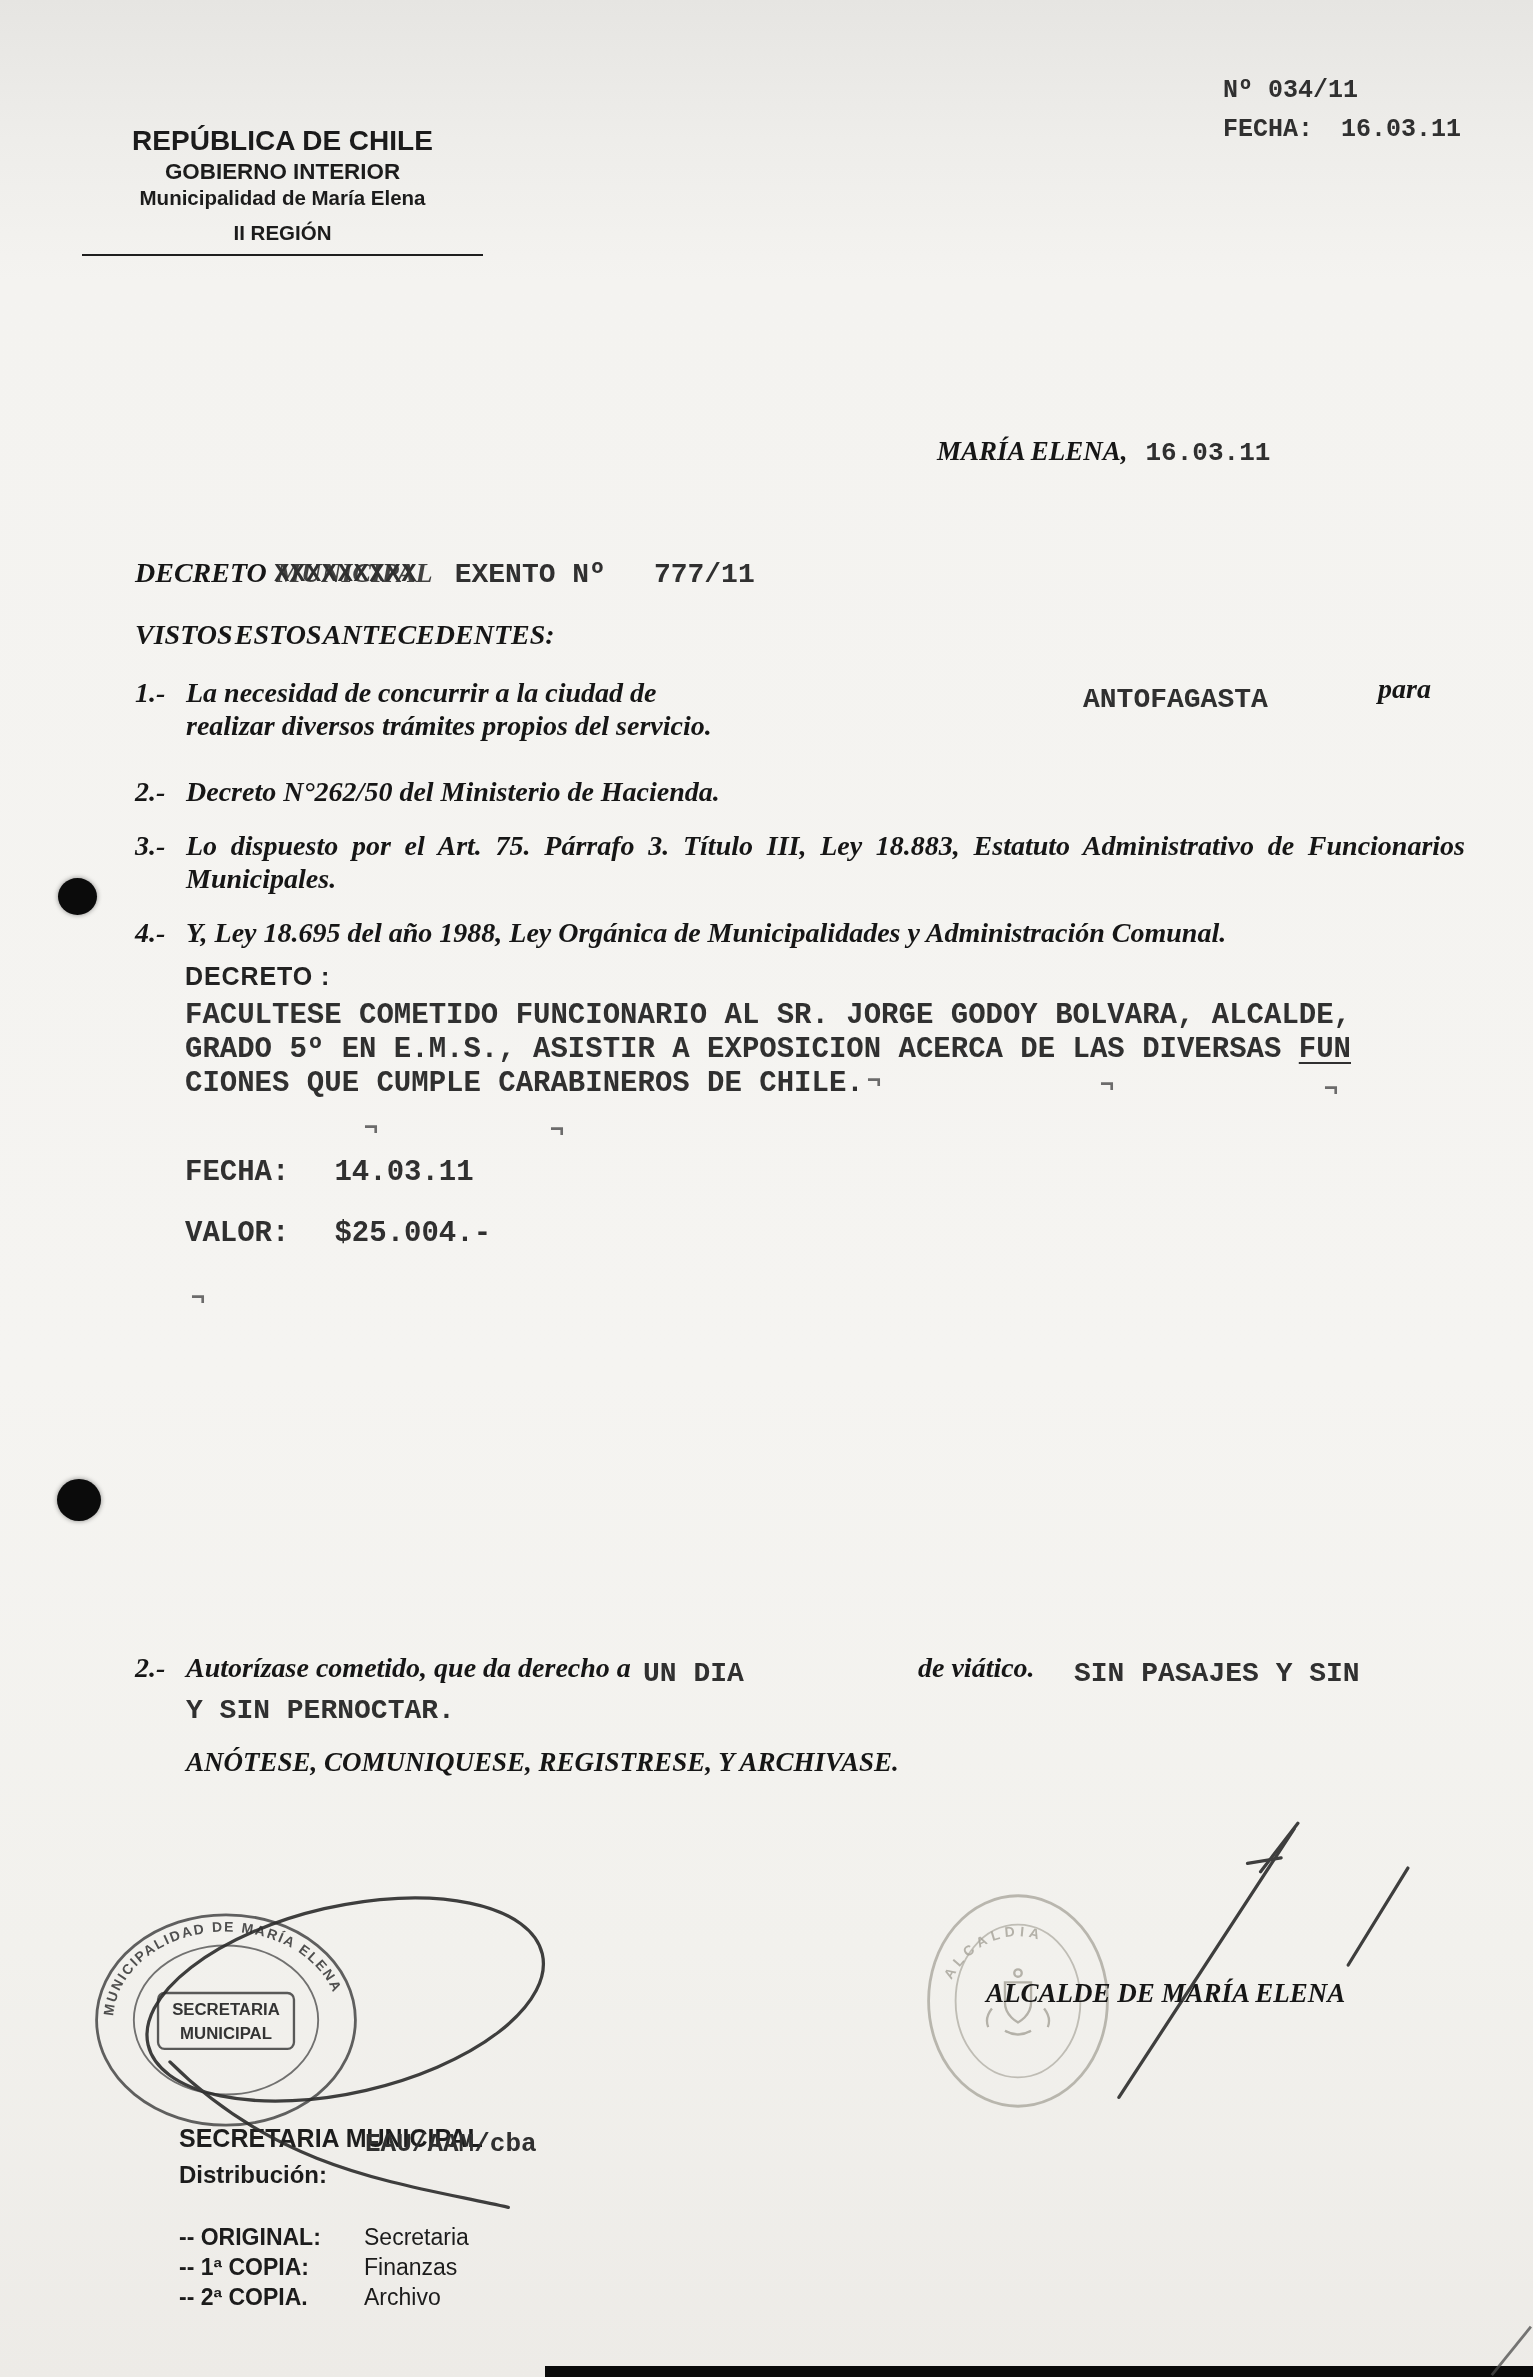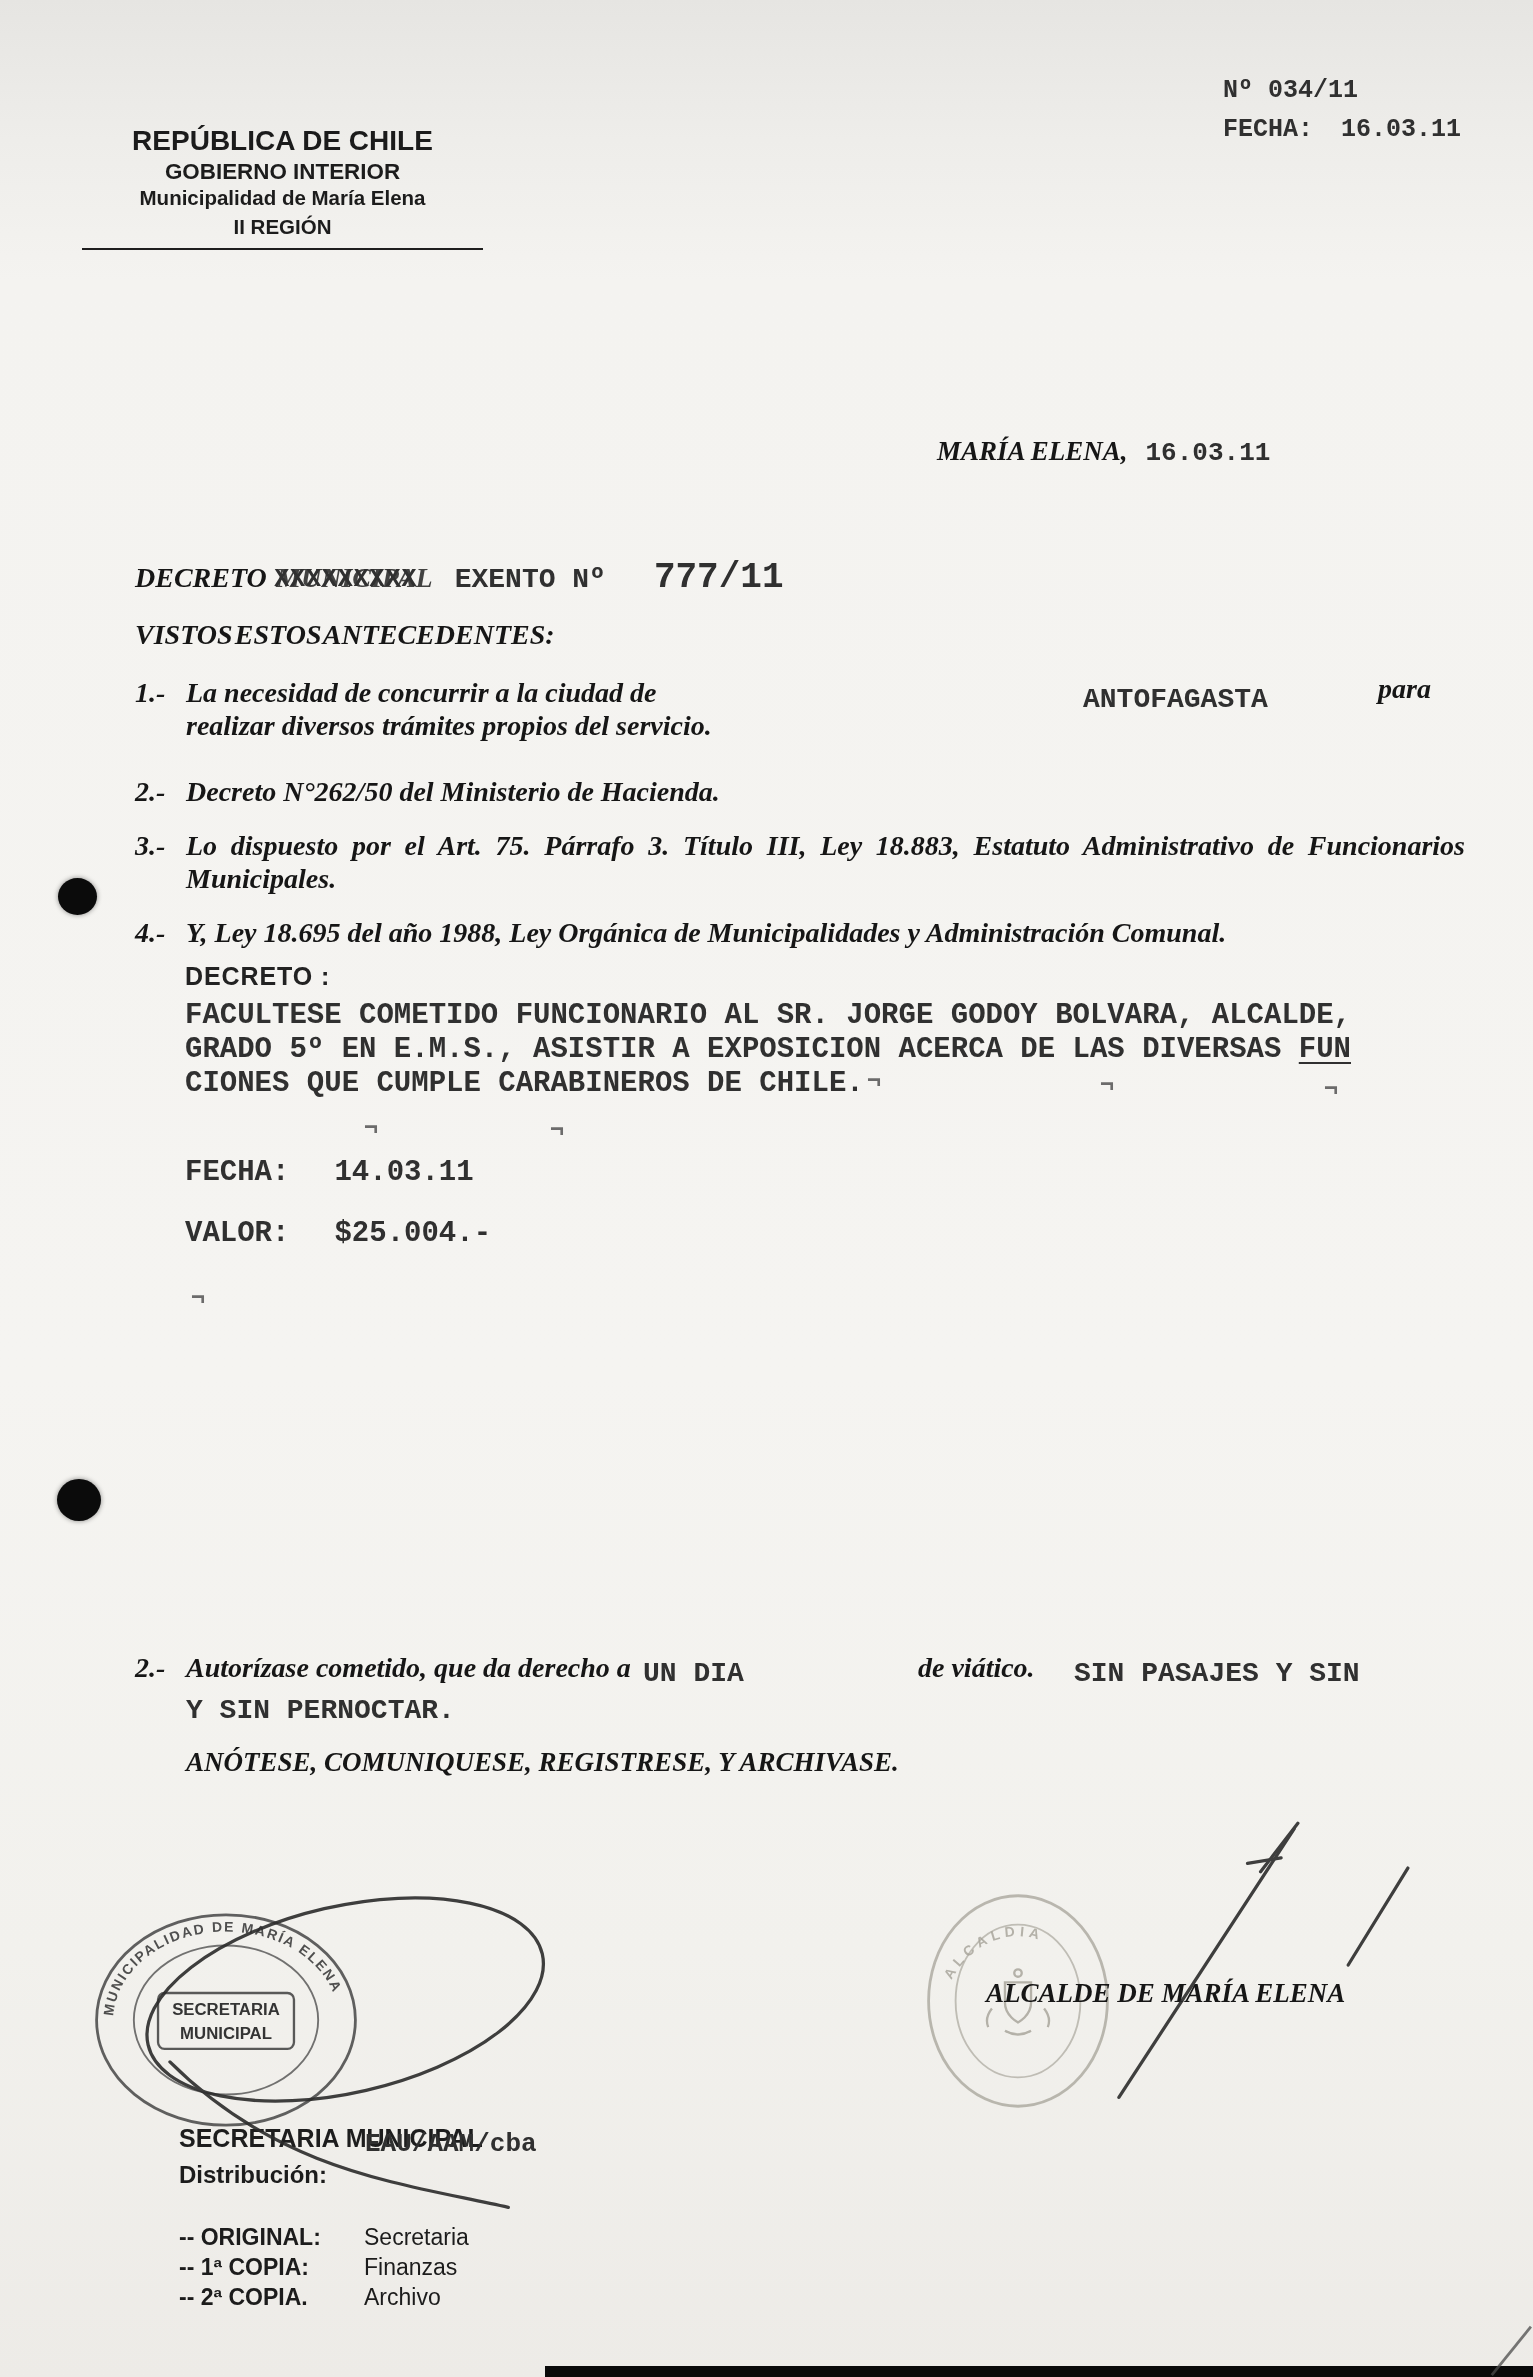--- a/index.html
+++ b/index.html
@@ -15,33 +15,33 @@
   .serif-i { font-family:"Liberation Serif", serif; font-style:italic; font-weight:bold; color:#161616; }
   .mono { font-family:"Liberation Mono","DejaVu Sans Mono",monospace; font-weight:bold; color:#303030; }
   .sans { font-family:"Liberation Sans", sans-serif; }
 
   
   .letterhead { left:82px; top:93px; width:401px; text-align:center;
     border-bottom:2.8px solid #1e1e1e; padding-bottom:9.3px; }
   .lh1 { font-family:"Liberation Sans",sans-serif; font-weight:bold; font-size:28px; color:#1b1b1b;margin-top:32px; }
   .lh2 { font-family:"Liberation Sans",sans-serif; font-weight:bold; font-size:22.4px; margin-top:1.9px; }
   .lh3 { font-family:"Liberation Sans",sans-serif; font-weight:bold; font-size:20.5px; margin-top:0.9px; }
-  .lh4 { font-family:"Liberation Sans",sans-serif; font-weight:bold; font-size:20.5px; margin-top:5px; }
+  .lh4 { font-family:"Liberation Sans",sans-serif; font-weight:bold; font-size:20.5px; margin-top:11px; }
 
   .doc-meta { left:1223px; top:71px; font-size:25px; line-height:39px; white-space:nowrap; }
 
   .dateline { left:937px; top:436px; font-size:27px; white-space:nowrap; }
   .dateline .mono { font-size:26px; margin-left:11.2px; }
 
   .decree-title { left:135px; top:557px; white-space:nowrap; font-size:28px; }
   .overstrike { position:relative; display:inline-block; margin-left:9.3px; }
   .overstrike .under { opacity:.8; }
   .overstrike .over { position:absolute; left:-1.9px; top:2.8px; font-size:25px; letter-spacing:0.9px; }
   .decree-title .exento { font-size:28px; margin-left:15px; }
-  .decree-title .number { font-size:36px; margin-left:41px; }
+  .decree-title .number { font-size:28px; margin-left:41px; }
 
   .vistos { left:135px; top:619px; font-size:28px; word-spacing:-4.7px; }
 
   .num { font-size:28px; }
   .ant-text { font-size:28px;text-align:right; }
   .just { text-align:justify; text-align-last:justify; width:1279px; }
 
   .decreto-label { left:185px; top:962px; font-weight:bold; font-size:25px; color:#222; letter-spacing:0.9px; }
   .tw { font-size:29px; line-height:34px; }
   .tw .u { text-decoration:underline; text-underline-offset:4.7px; }

